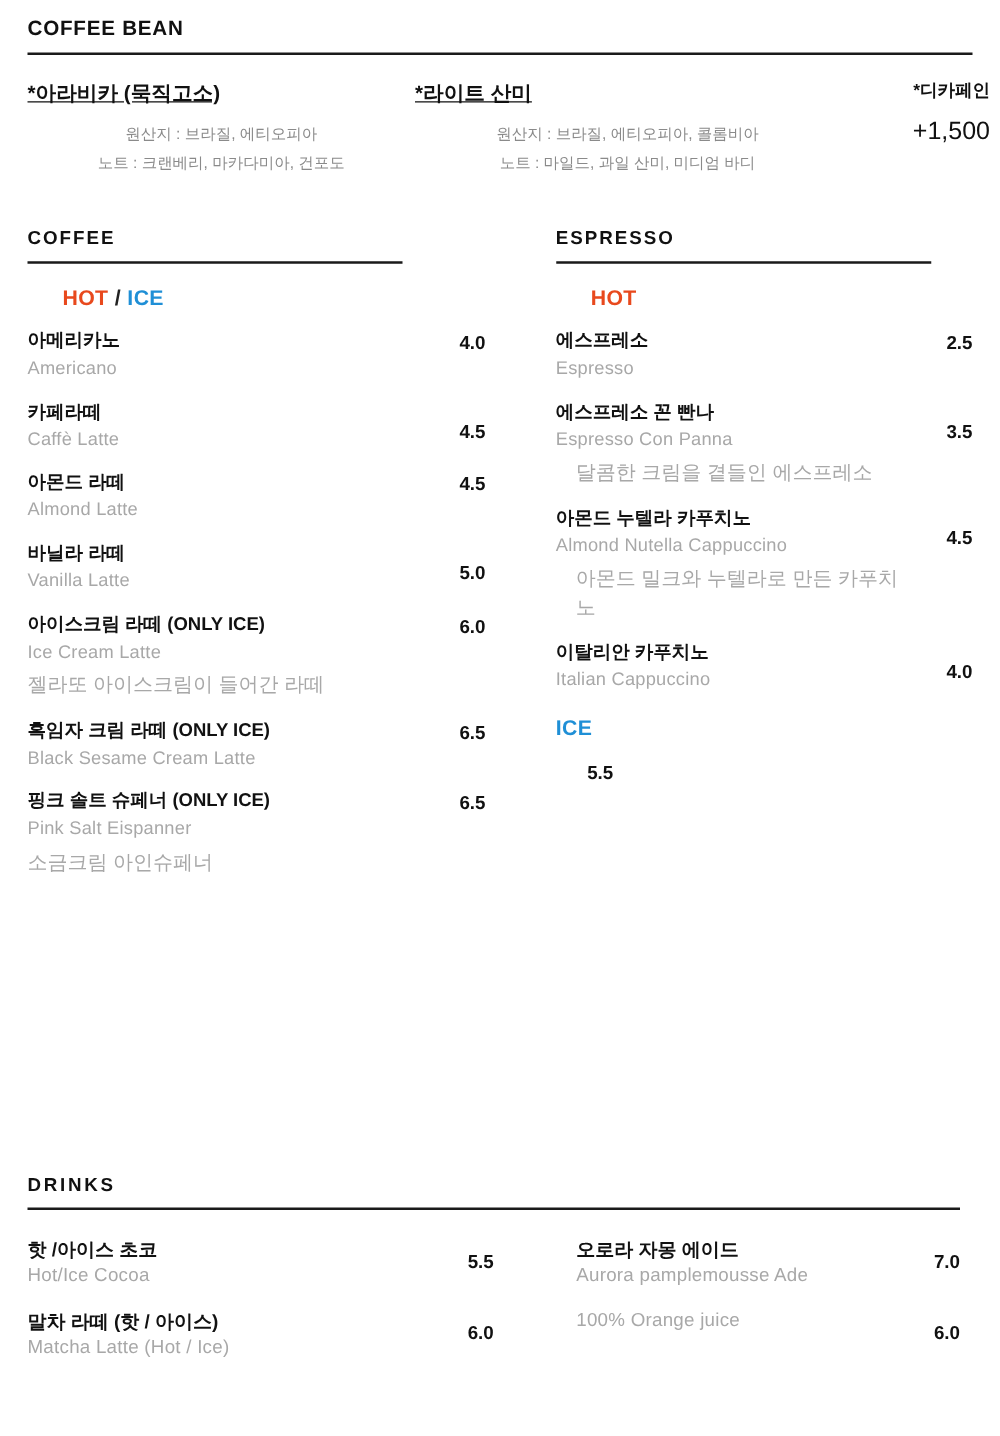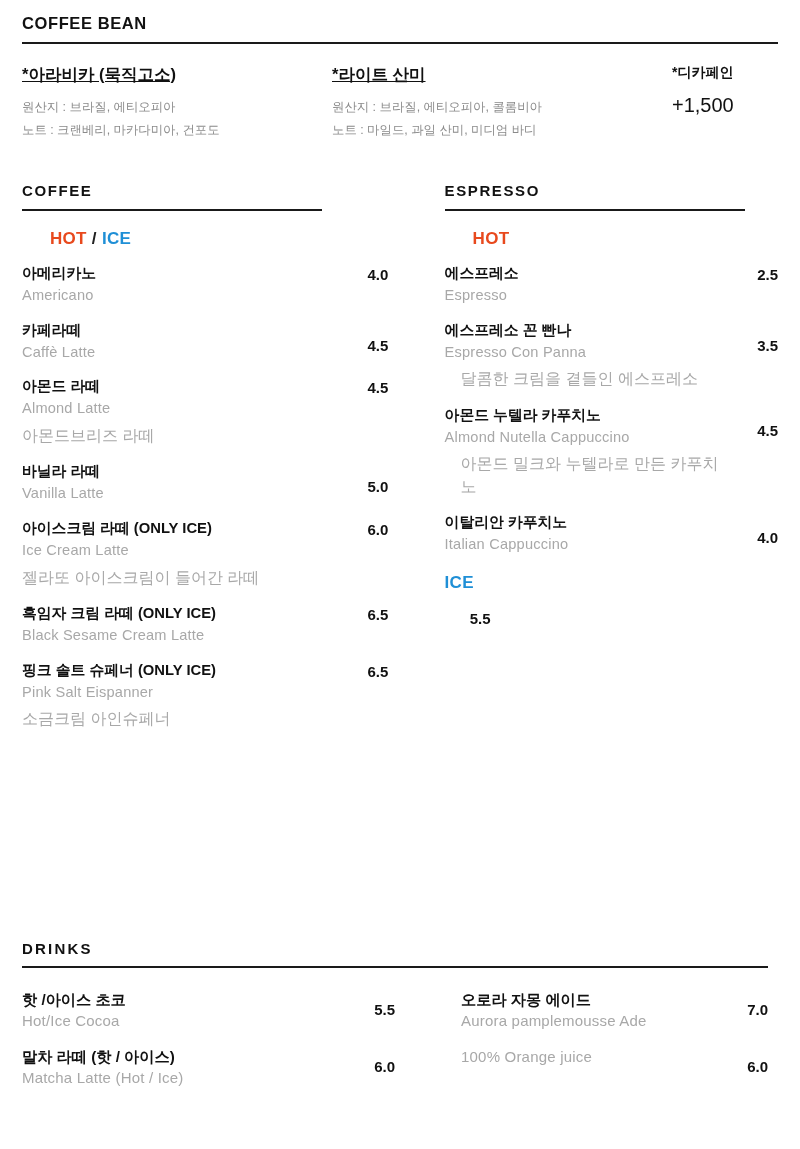--- a/index.html
+++ b/index.html
@@ -45,33 +45,34 @@
     margin-top: 20px;
     position: relative;
   }
   .bean-col {
     flex: 0 0 auto;
   }
   .bean-col.first { width: 310px; }
   .bean-col.second { width: 340px; }
   .bean-col.third {
     width: 120px;
-    text-align: left;
+    text-align: right;
   }
   .bean-name {
     font-size: 16.5px;
     font-weight: bold;
     color: #111;
     margin-bottom: 10px;
     text-decoration: underline;
   }
   .bean-line {
     font-size: 12.4px;
     color: #8a8a8a;
     line-height: 1.85;
+    text-align: center;
   }
   .decaf-label {
     font-size: 14px;
     font-weight: bold;
     color: #111;
     margin-bottom: 12px;
   }
   .decaf-price {
     font-size: 20px;
     color: #111;
@@ -250,21 +251,20 @@
           <div class="item-ko">카페라떼</div>
           <div class="item-en">Caffè Latte</div>
         </div>
         <div class="item-price price-mid">4.5</div>
       </div>
 
       <div class="item">
         <div class="item-texts">
           <div class="item-ko">아몬드 라떼</div>
           <div class="item-en">Almond Latte</div>
-          <div class="item-desc">아몬드브리즈 라떼</div>
         </div>
         <div class="item-price">4.5</div>
       </div>
 
       <div class="item">
         <div class="item-texts">
           <div class="item-ko">바닐라 라떼</div>
           <div class="item-en">Vanilla Latte</div>
         </div>
         <div class="item-price price-mid">5.0</div>

